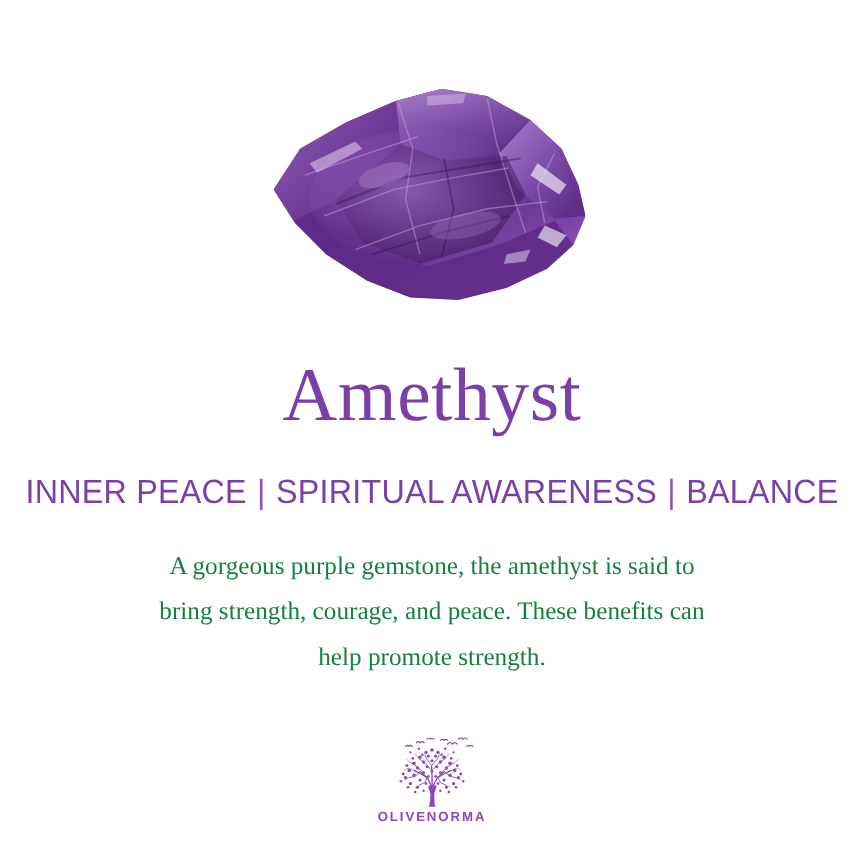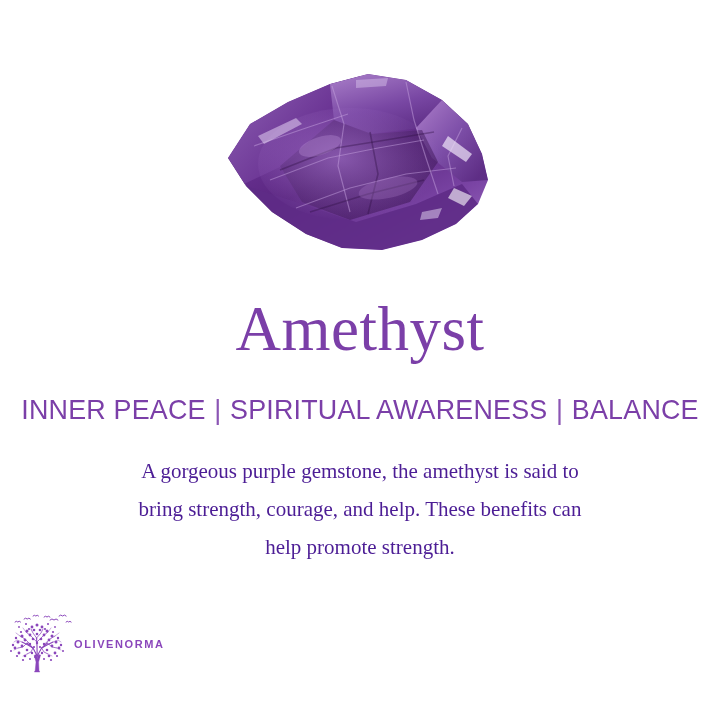--- a/index.html
+++ b/index.html
@@ -75,34 +75,34 @@
   
   .description {
     position: absolute;
     left: 50px;
     top: 452px;
     width: 620px;
     text-align: center;
     font-family: "Liberation Serif", "DejaVu Serif", serif;
     font-size: 21px;
     line-height: 38px;
-    color: #4c1d95;
+    color: #15803d;
   }
   .description .ln {
     display: block;
   }
 
   
   .logo {
     position: absolute;
     left: 0;
     top: 612px;
     width: 720px;
     display: flex;
-    flex-direction: row;
+    flex-direction: column;
     align-items: center;
   }
   .logo-mark {
     display: block;
   }
   .logo-word {
     margin-top: 1px;
     font-family: "Liberation Sans", sans-serif;
     font-size: 11px;
     font-weight: 700;
@@ -207,21 +207,21 @@
   </div>
 
   <div class="title">Amethyst</div>
 
   <div class="tagline">
     <span>INNER PEACE</span><span class="sep">|</span><span>SPIRITUAL AWARENESS</span><span class="sep">|</span><span>BALANCE</span>
   </div>
 
   <div class="description">
     <span class="ln">A gorgeous purple gemstone, the amethyst is said to</span>
-    <span class="ln">bring strength, courage, and help. These benefits can</span>
+    <span class="ln">bring strength, courage, and peace. These benefits can</span>
     <span class="ln">help promote strength.</span>
   </div>
 
   <div class="logo">
     <svg class="logo-mark" width="74" height="62" viewBox="0 0 74 62">
       <g fill="#8a46bb" stroke="#8a46bb">
 
         <path d="M 35.2 58.5 L 34.4 60 L 39.8 60 L 39 58.5 L 38.6 50 L 40.6 43
                  L 38.4 42.4 L 37.4 47 L 36.4 42.4 L 34.2 43.2 L 36 50 Z" stroke-width="0.4"></path>
 

